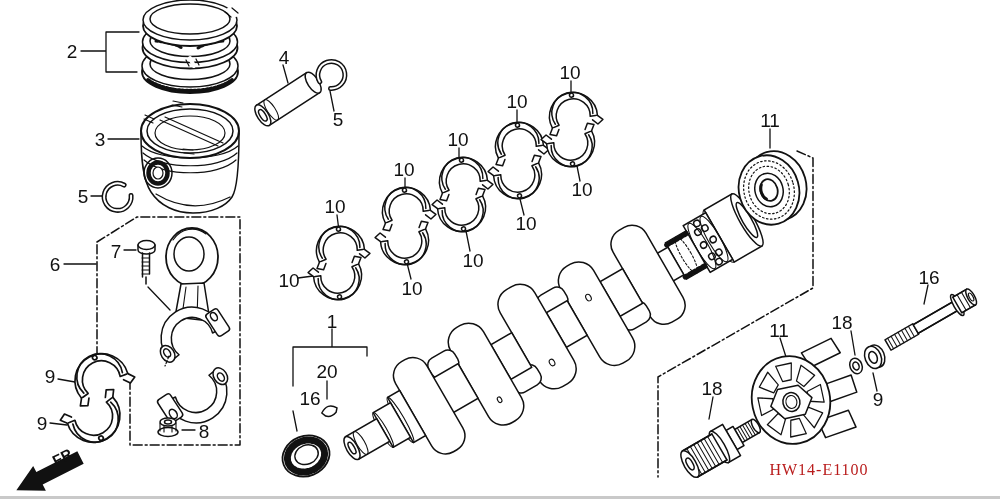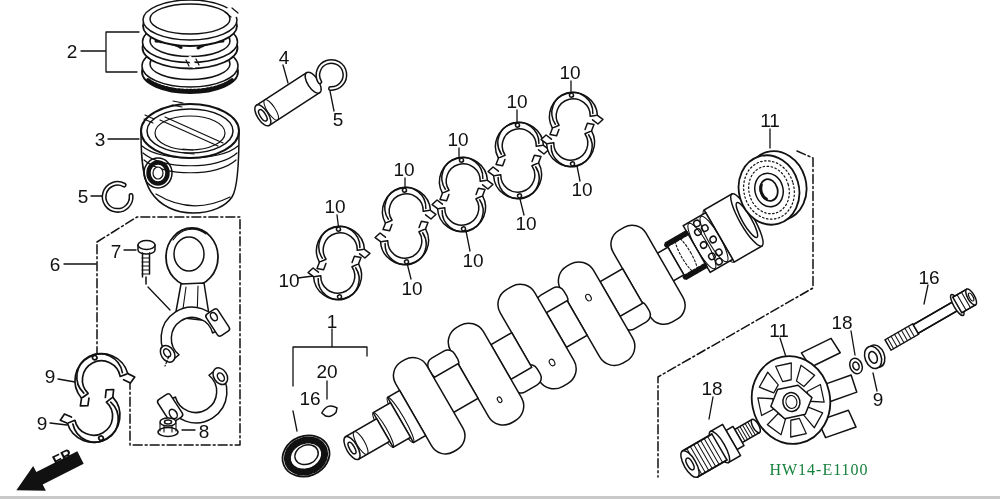--- a/index.html
+++ b/index.html
@@ -2,21 +2,21 @@
 <html><head>
 <meta charset="utf-8">
 <style>
   html,body{margin:0;padding:0;background:#fff;}
   #stage{position:relative;width:1000px;height:499px;background:#fff;overflow:hidden;
          font-family:"Liberation Sans",sans-serif;}
   #art{position:absolute;left:0;top:0;}
   .co{position:absolute;transform:translate(-50%,-50%);font:19px/1 "Liberation Sans",sans-serif;
       color:#111;white-space:nowrap;cursor:pointer;}
   .code{position:absolute;transform:translate(-50%,-50%);font:16px/1 "Liberation Serif",serif;
-        letter-spacing:1px;color:#15803d;}
+        letter-spacing:1px;color:#b91c1c;}
   .fr{position:absolute;transform:translate(-50%,-50%) rotate(-27deg);
       font:bold 15px/1 "Liberation Sans",sans-serif;color:#111;}
   .baseline{position:absolute;left:0;bottom:0;width:100%;height:3px;background:#c9c9c9;}
 </style>
 </head>
 <body>
 
 <div id="stage">
 
 <svg id="art" width="1000" height="499" viewBox="0 0 1000 499" fill="none" stroke="#111" stroke-width="1.5" stroke-linecap="round" stroke-linejoin="round">

